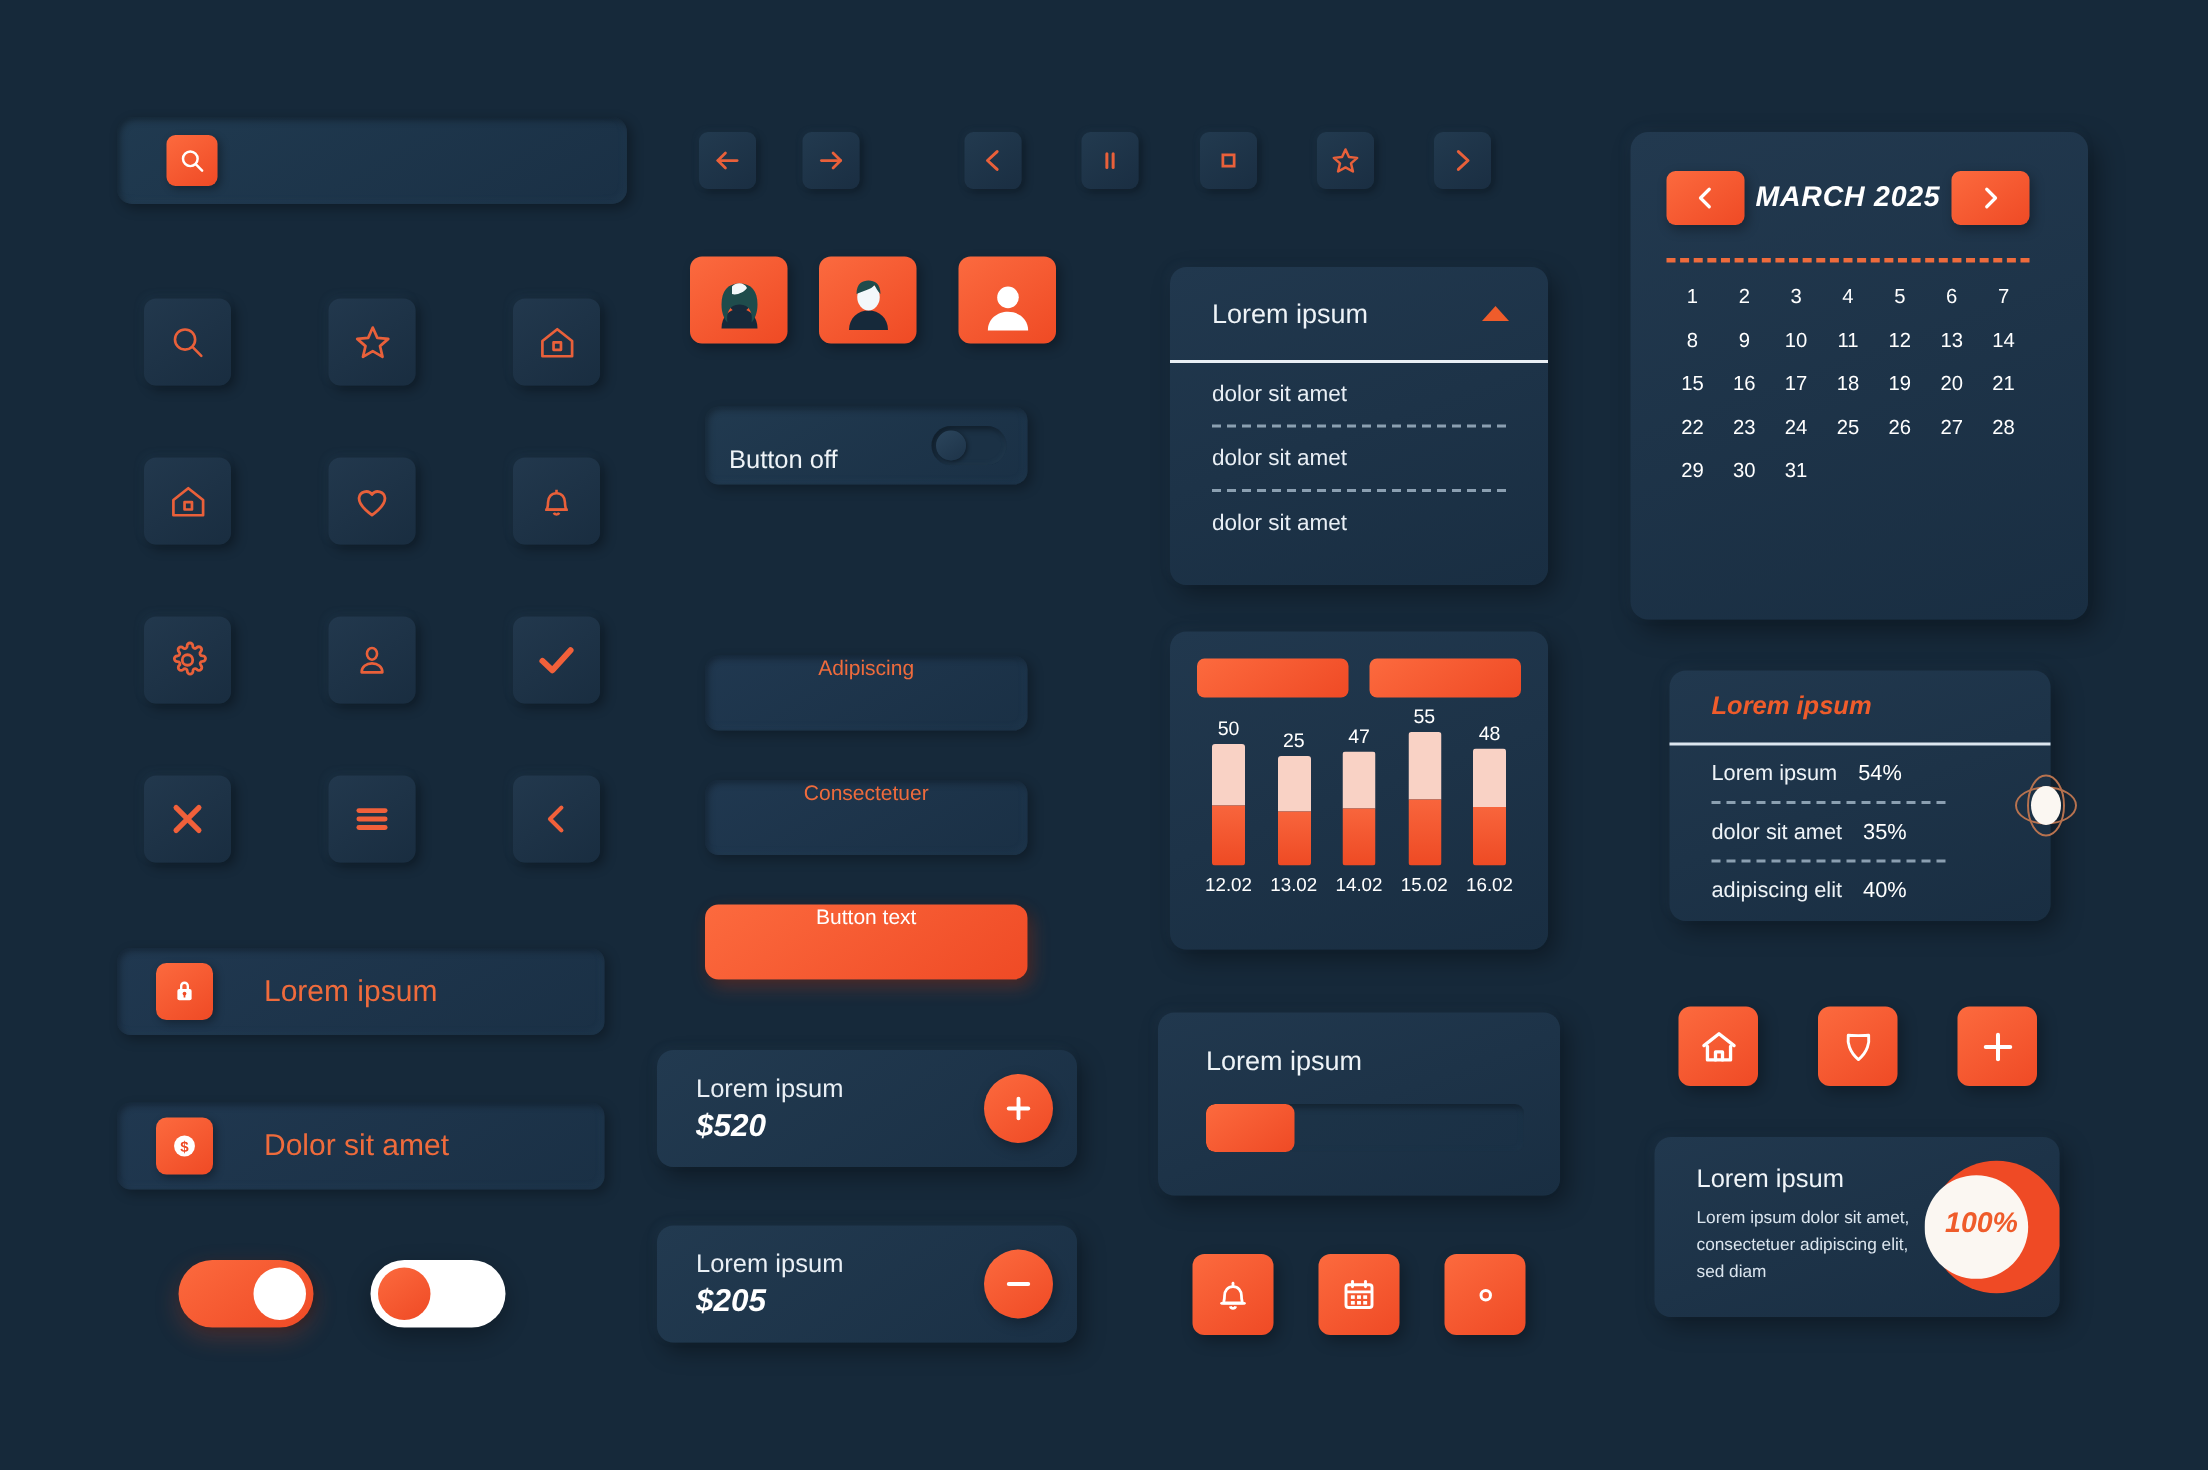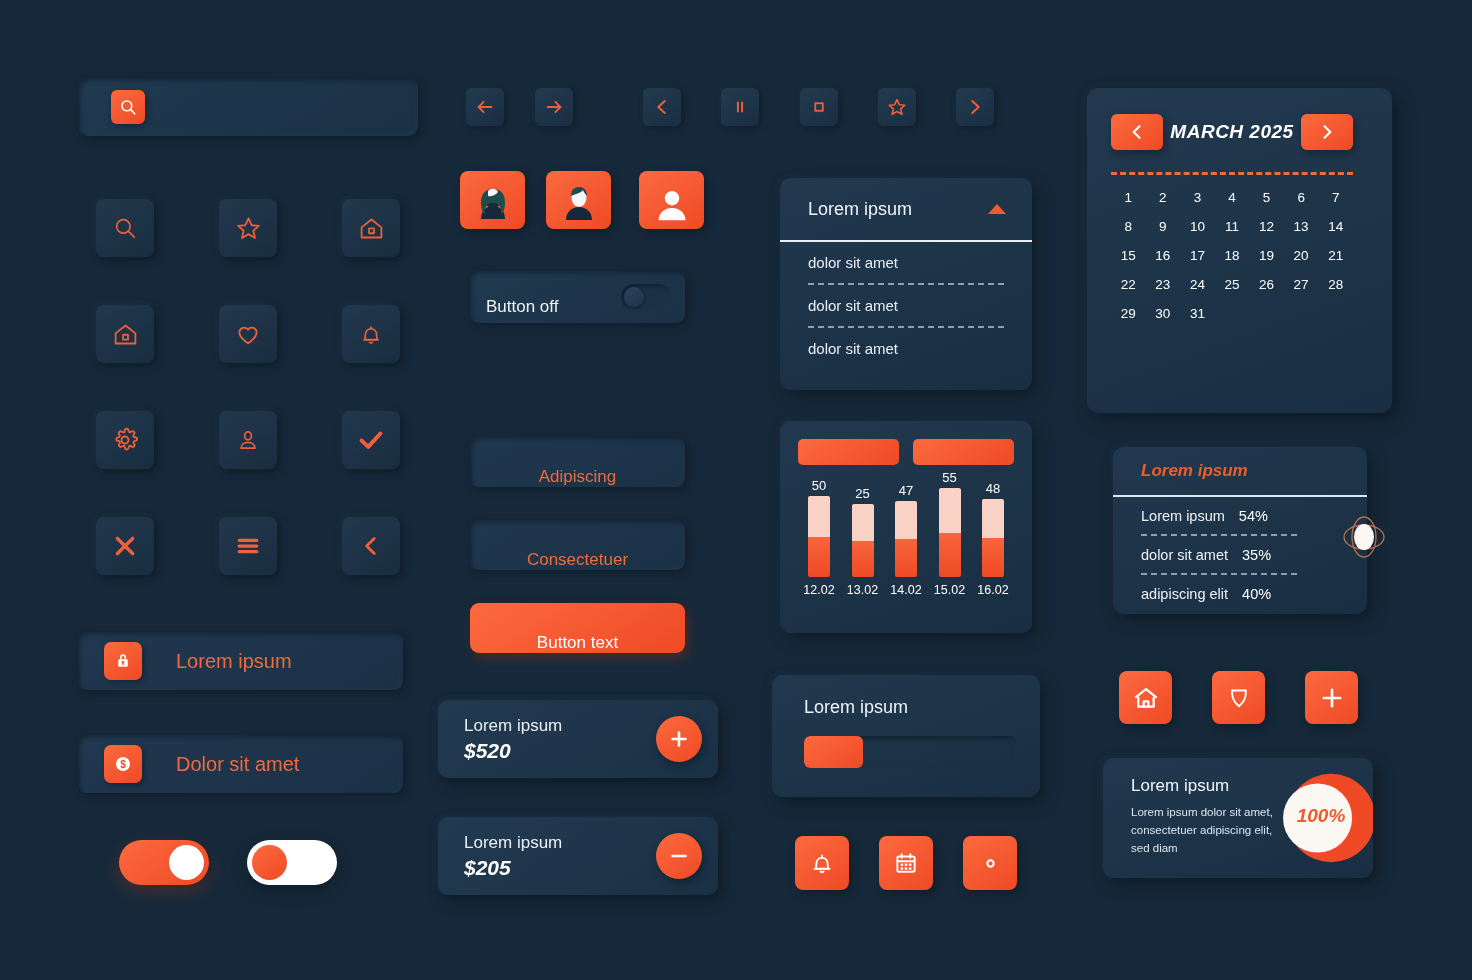--- a/index.html
+++ b/index.html
@@ -82,22 +82,22 @@
     background: linear-gradient(145deg, #2b455c, #1d3purple);
     background: linear-gradient(145deg, #2b455c, #1d3348);
     box-shadow: 1px 1px 3px rgba(0,0,0,0.4);
   }
   .switch.off .knob { left: 3px; }
   .switch.on .knob { right: 3px; background: linear-gradient(145deg, #26404f, #16293a); }
 
   
   .txt-btn {
     position: absolute; width: 215px; height: 50px; border-radius: 9px;
-    display: flex; align-items: flex-end; justify-content: center;
-    font-size: 17px;
+    display: flex; align-items: flex-start; justify-content: center;
+    font-size: 14px;
   }
   .txt-btn.ghost {
     background: linear-gradient(150deg, #1f3purple, #1a3045);
     background: linear-gradient(150deg, #203850, #1a3045);
     box-shadow: inset 2px 2px 5px rgba(0,0,0,0.3), inset -2px -2px 5px rgba(70,105,135,0.1),
                 3px 3px 8px rgba(0,0,0,0.28);
     color: #ef6b3c;
   }
   .txt-btn.solid {
     background: linear-gradient(145deg, #fc6a3e, #ef4a25);

